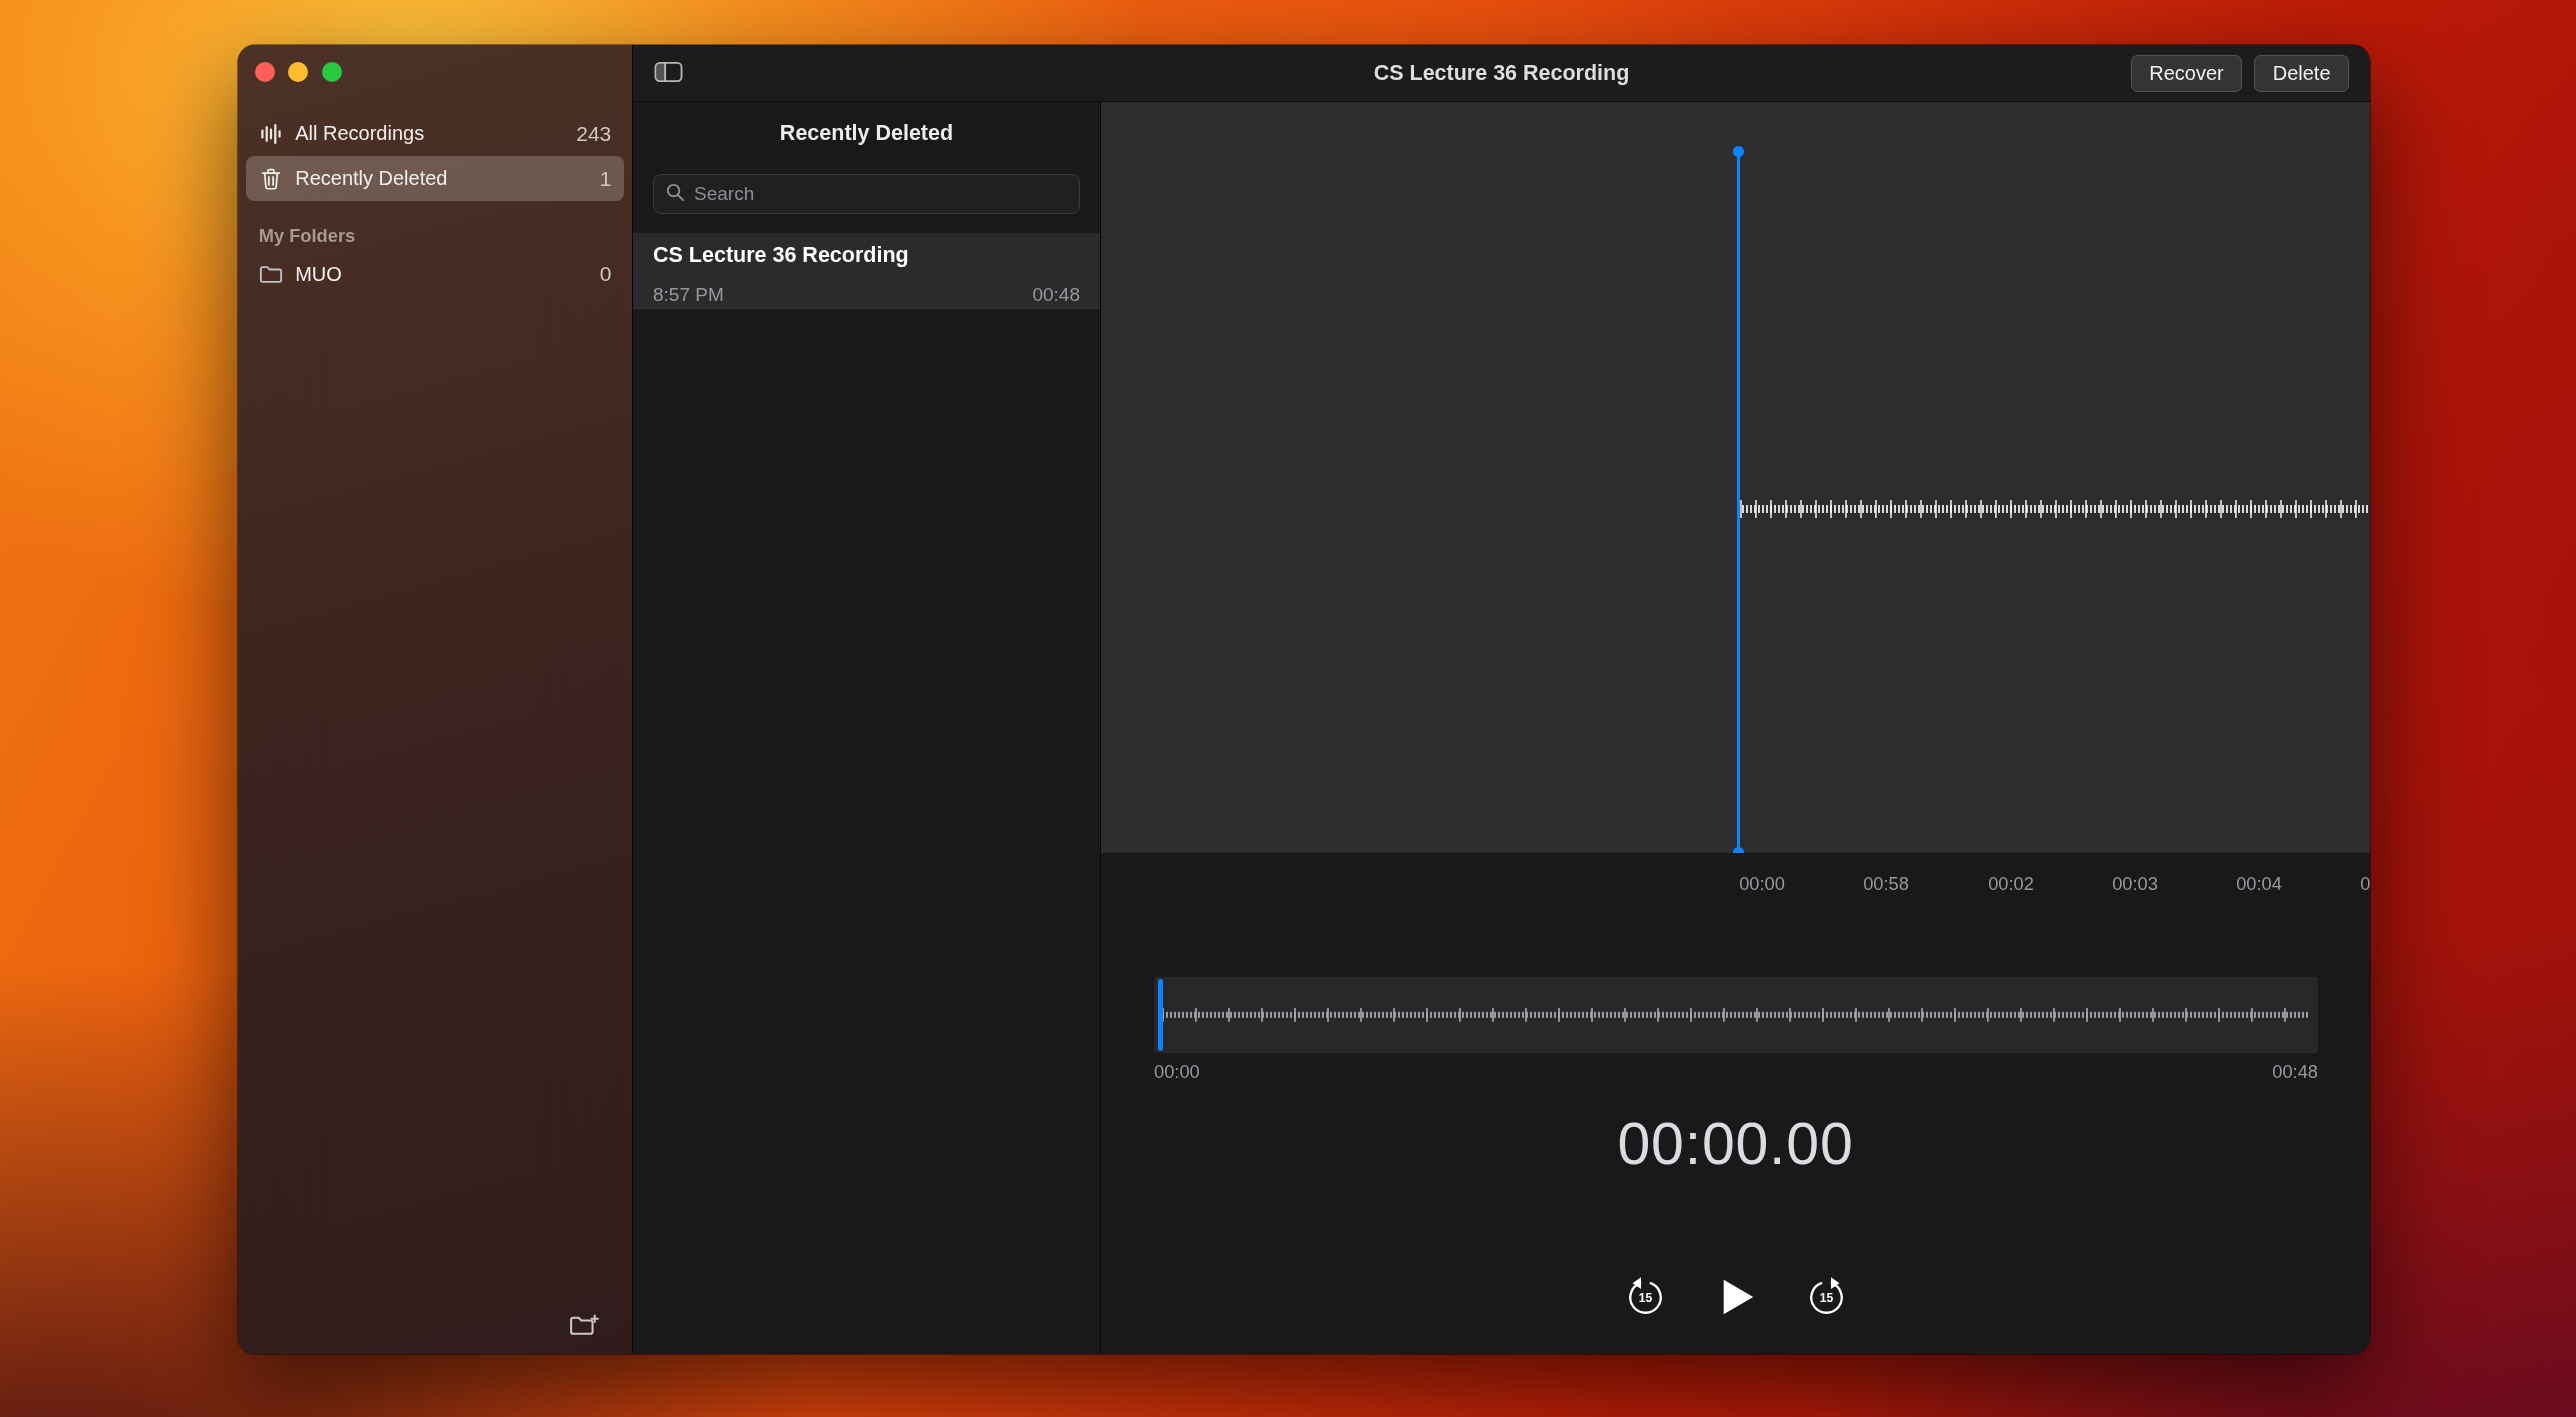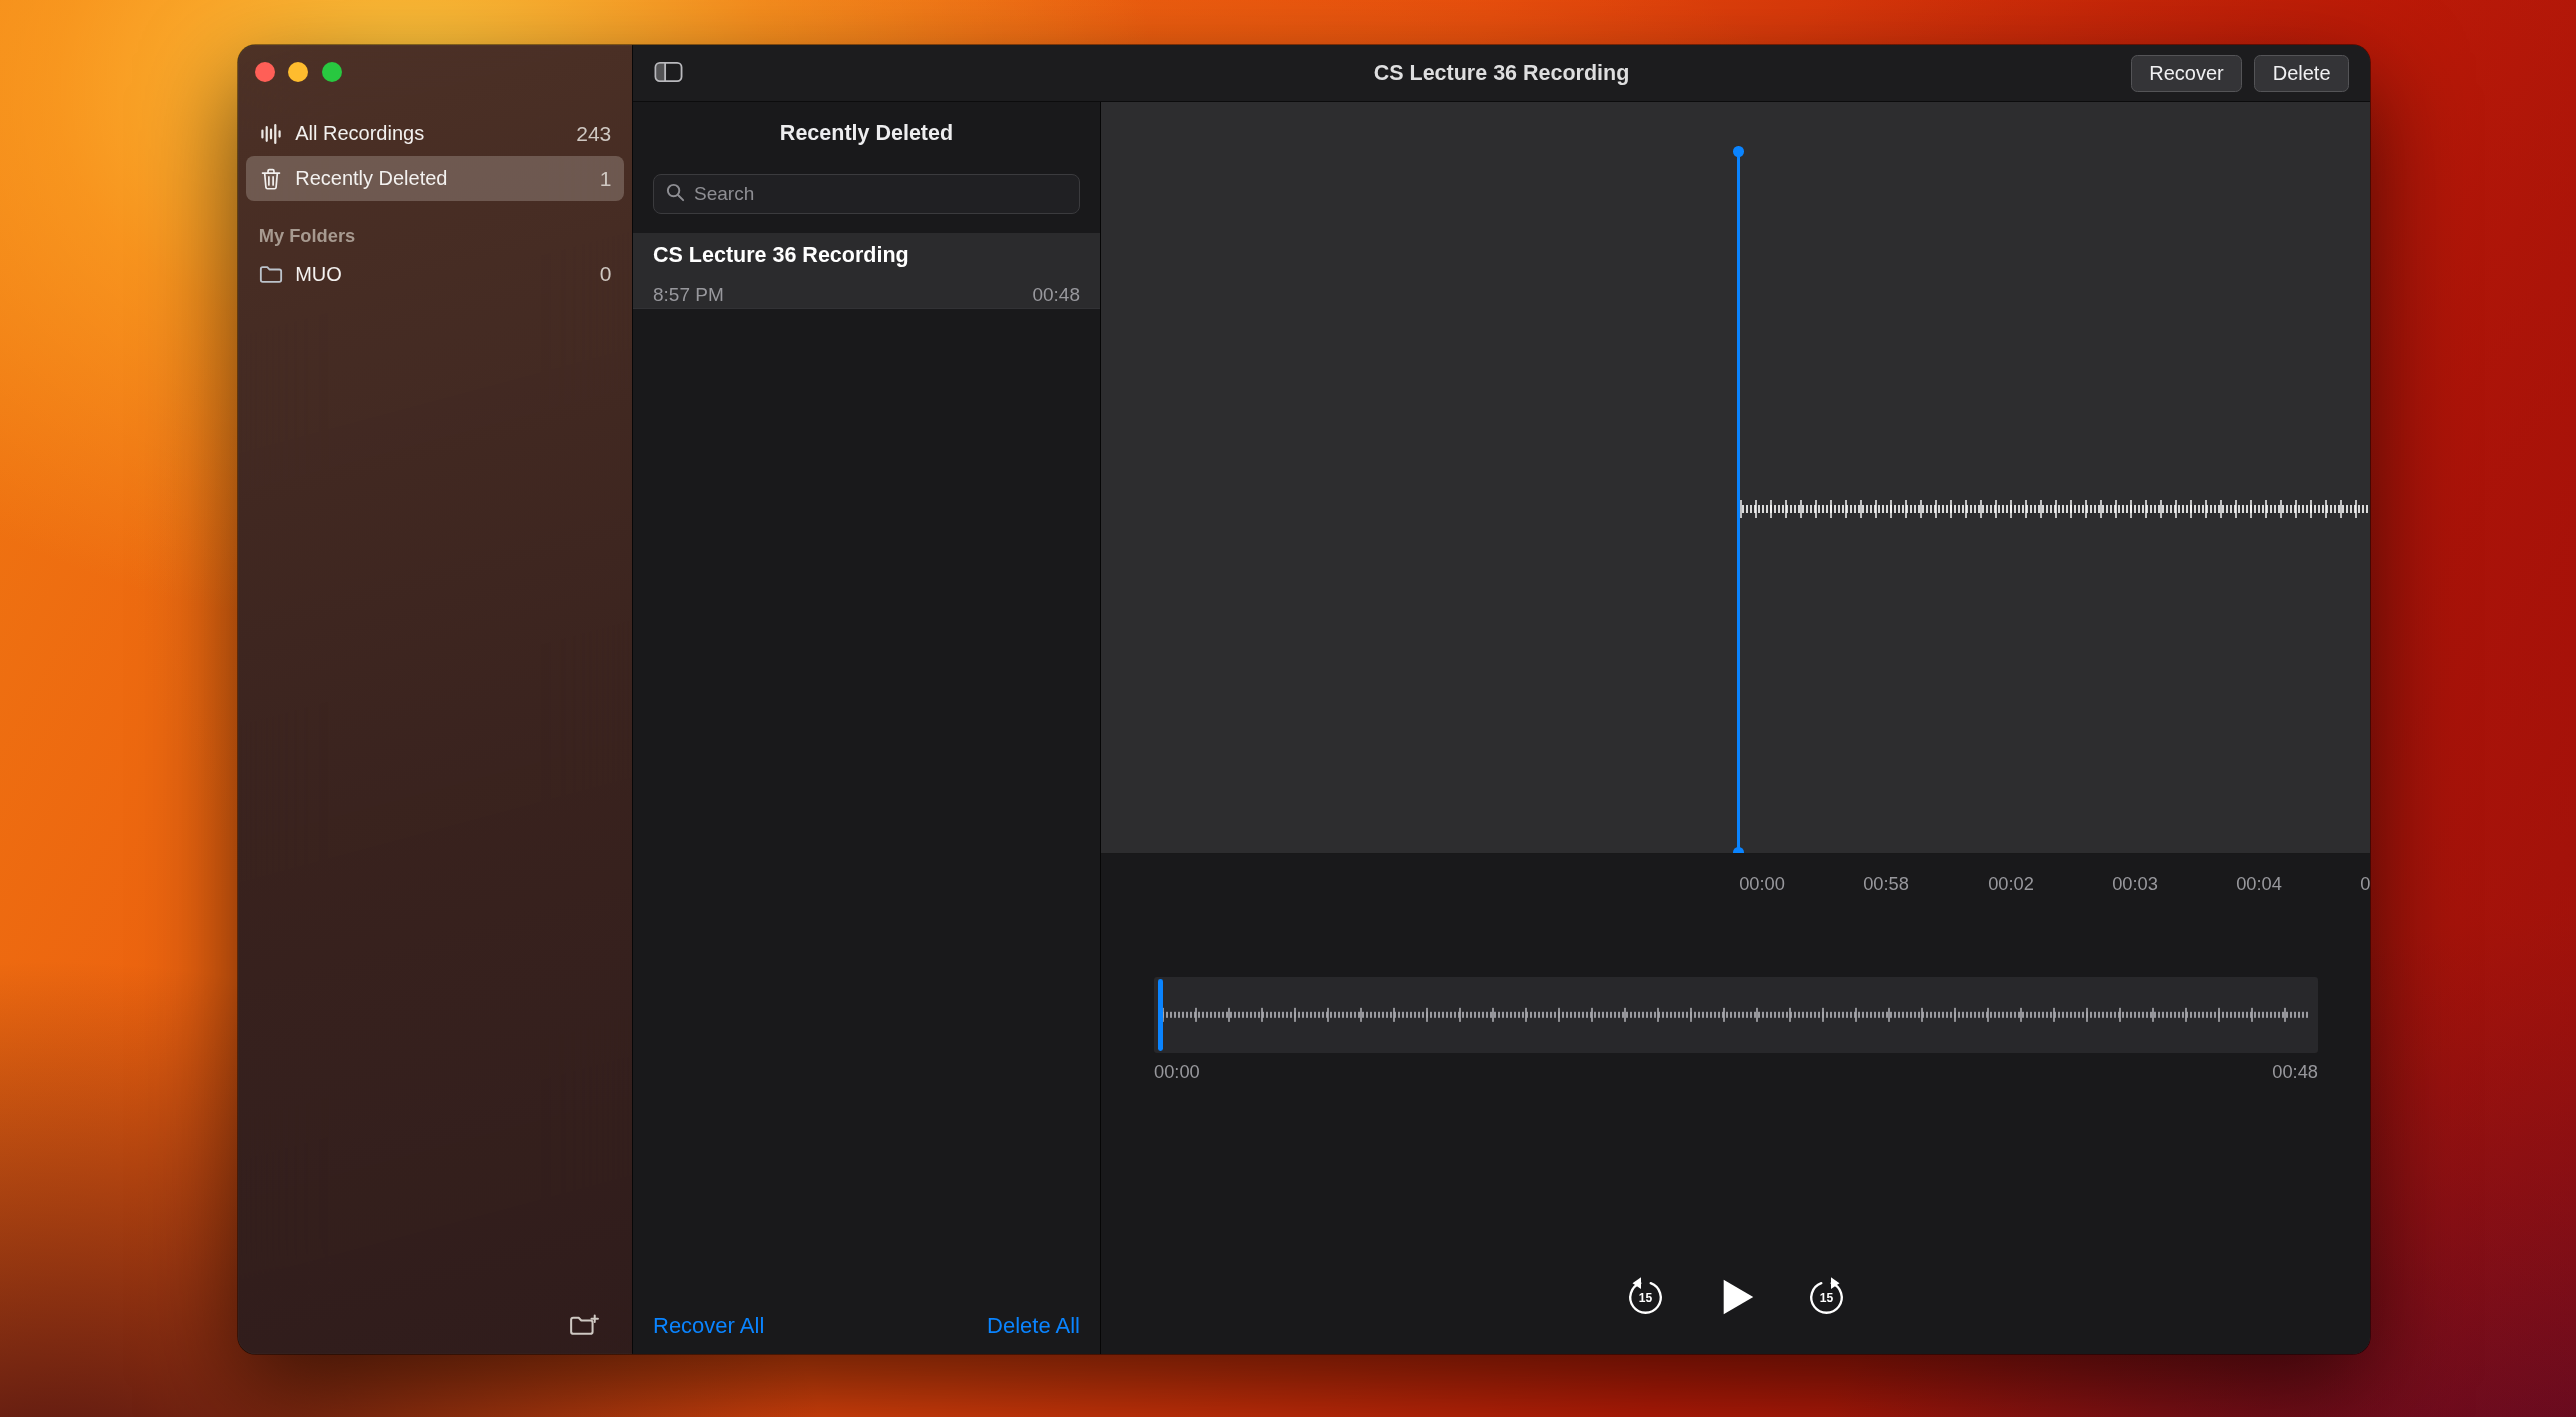--- a/index.html
+++ b/index.html
@@ -185,24 +185,20 @@
           </div>
 
           <div class="memo-item">
             <div class="memo-title">CS Lecture 36 Recording</div>
             <div class="memo-sub">
               <span>8:57 PM</span>
               <span>00:48</span>
             </div>
           </div>
 
-          <div class="list-actions">
-            <button class="link-btn">Recover All</button>
-            <button class="link-btn">Delete All</button>
-          </div>
         </section>
 
         <section class="detail">
 
           <div class="wave-area">
             <div class="wave-dashes-main"></div>
             <div class="wave-dashes-spikes"></div>
             <div class="playhead"></div>
           </div>
 
@@ -219,20 +215,21 @@
             <div class="overview">
               <div class="ov-wave"></div>
               <div class="ov-spikes"></div>
               <div class="ov-playhead"></div>
             </div>
             <div class="ov-labels">
               <span>00:00</span>
               <span>00:48</span>
             </div>
 
+            <div class="time-display">00:00.00</div>
 
             <div class="controls">
               <button class="ctl-btn">
                 <span>
                   <svg width="43" height="43" viewBox="0 0 48 48" fill="none">
                     <path d="M29.8 8.03 A17 17 0 1 1 18.2 8.03" stroke="#ffffff" stroke-width="2.6" stroke-linecap="round"></path>
                     <polygon points="19,1.5 19,14.5 9.5,8" fill="#ffffff"></polygon>
                     <text x="24" y="29.5" text-anchor="middle" font-size="13.5" font-weight="600" fill="#ffffff" font-family="Liberation Sans, DejaVu Sans, sans-serif">15</text>
                   </svg>
                 </span>

